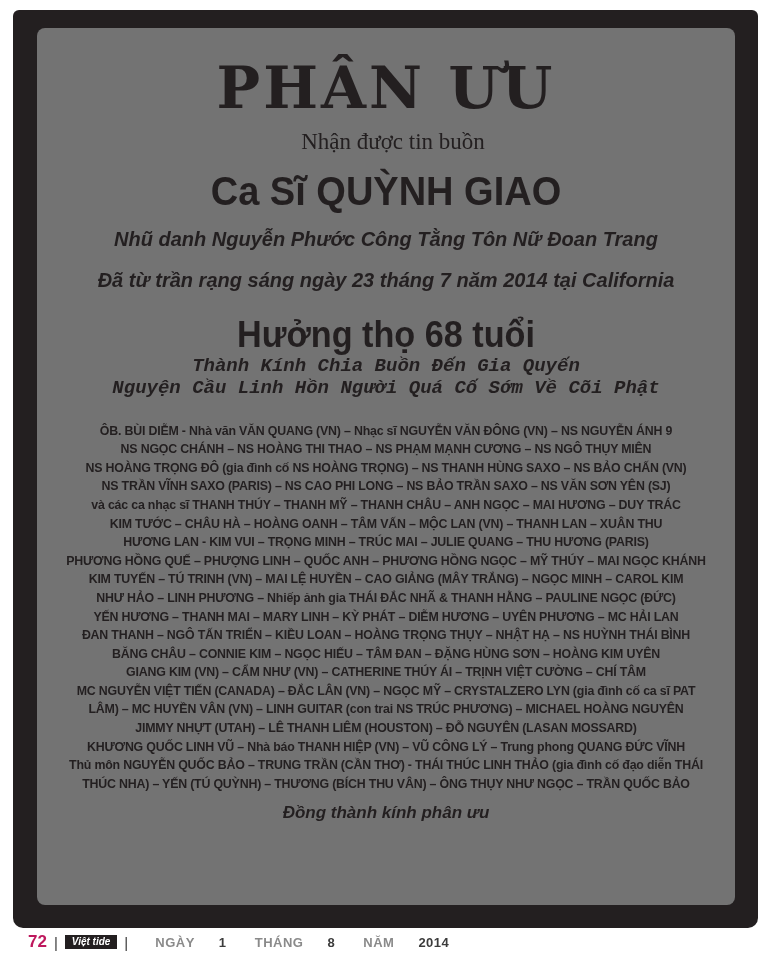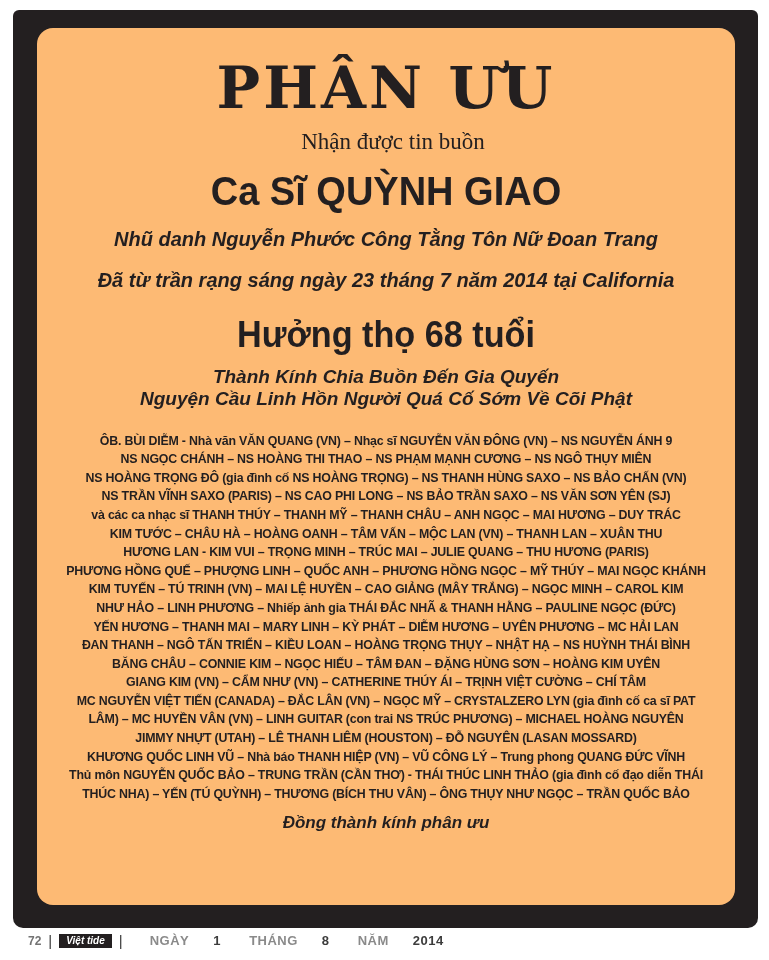--- a/index.html
+++ b/index.html
@@ -15,22 +15,22 @@
   
   .frame {
     position: absolute; left: 13px; top: 10px;
     width: 745px; height: 918px;
     background: #231f20;
     border-radius: 6px 6px 10px 10px;
     padding: 18px 23px 23px 24px;
   }
   .inner {
     width: 100%; height: 100%;
-    background: #fdba74;
-    border-radius: 16px;
+    background: #737373;
+    border-radius: 8px;
     text-align: center;
     overflow: hidden;
   }
 
   .title {
     margin-top: 30px;
     font-family: "DejaVu Serif", "Liberation Serif", serif;
     font-weight: bold;
     font-size: 58px;
     letter-spacing: 3px;
@@ -58,22 +58,21 @@
   }
   .birth-block { margin-top: 14px; }
   .death-line { margin-top: 18px; text-align: center; }
   .age {
     margin-top: 22px;
     font-weight: bold;
     font-size: 36px;
     transform: scaleX(0.95);
   }
   .cond-block {
-    margin-top: 10px;
-    font-family: Liberation Sans, sans-serif;
+    font-family: Liberation Mono, monospace;
     font-style: italic;
     font-weight: bold;
     font-size: 19px;
     line-height: 1.15;
   }
   .mourners {
     margin-top: 22px;
     font-weight: bold;
     font-size: 12.5px;
     letter-spacing: -0.2px;
@@ -87,21 +86,21 @@
     font-style: italic;
     font-size: 17px;
   }
 
   
   .footer {
     position: absolute; left: 28px; top: 932px;
     display: flex; align-items: center;
     font-size: 14px;
   }
-  .page-num { font-weight: bold; font-size: 12px; color: #737373; }
+  .page-num { font-weight: bold; font-size: 17px; color: #be185d; }
   .sep { margin: 0 7px; color: #3a3a3a; font-size: 15px; }
   .logo-badge {
     background: #231f20; color: #ffffff;
     font-weight: bold; font-style: italic;
     font-size: 10px;
     padding: 1px 7px 2px 7px;
   }
   .date-line { color: #8a8a8a; font-weight: bold; font-size: 13px; letter-spacing: 0.5px; }
   .date-line .num { color: #3c3c3c; }
   .date-line span { margin-right: 4px; padding-left: 20px; }

